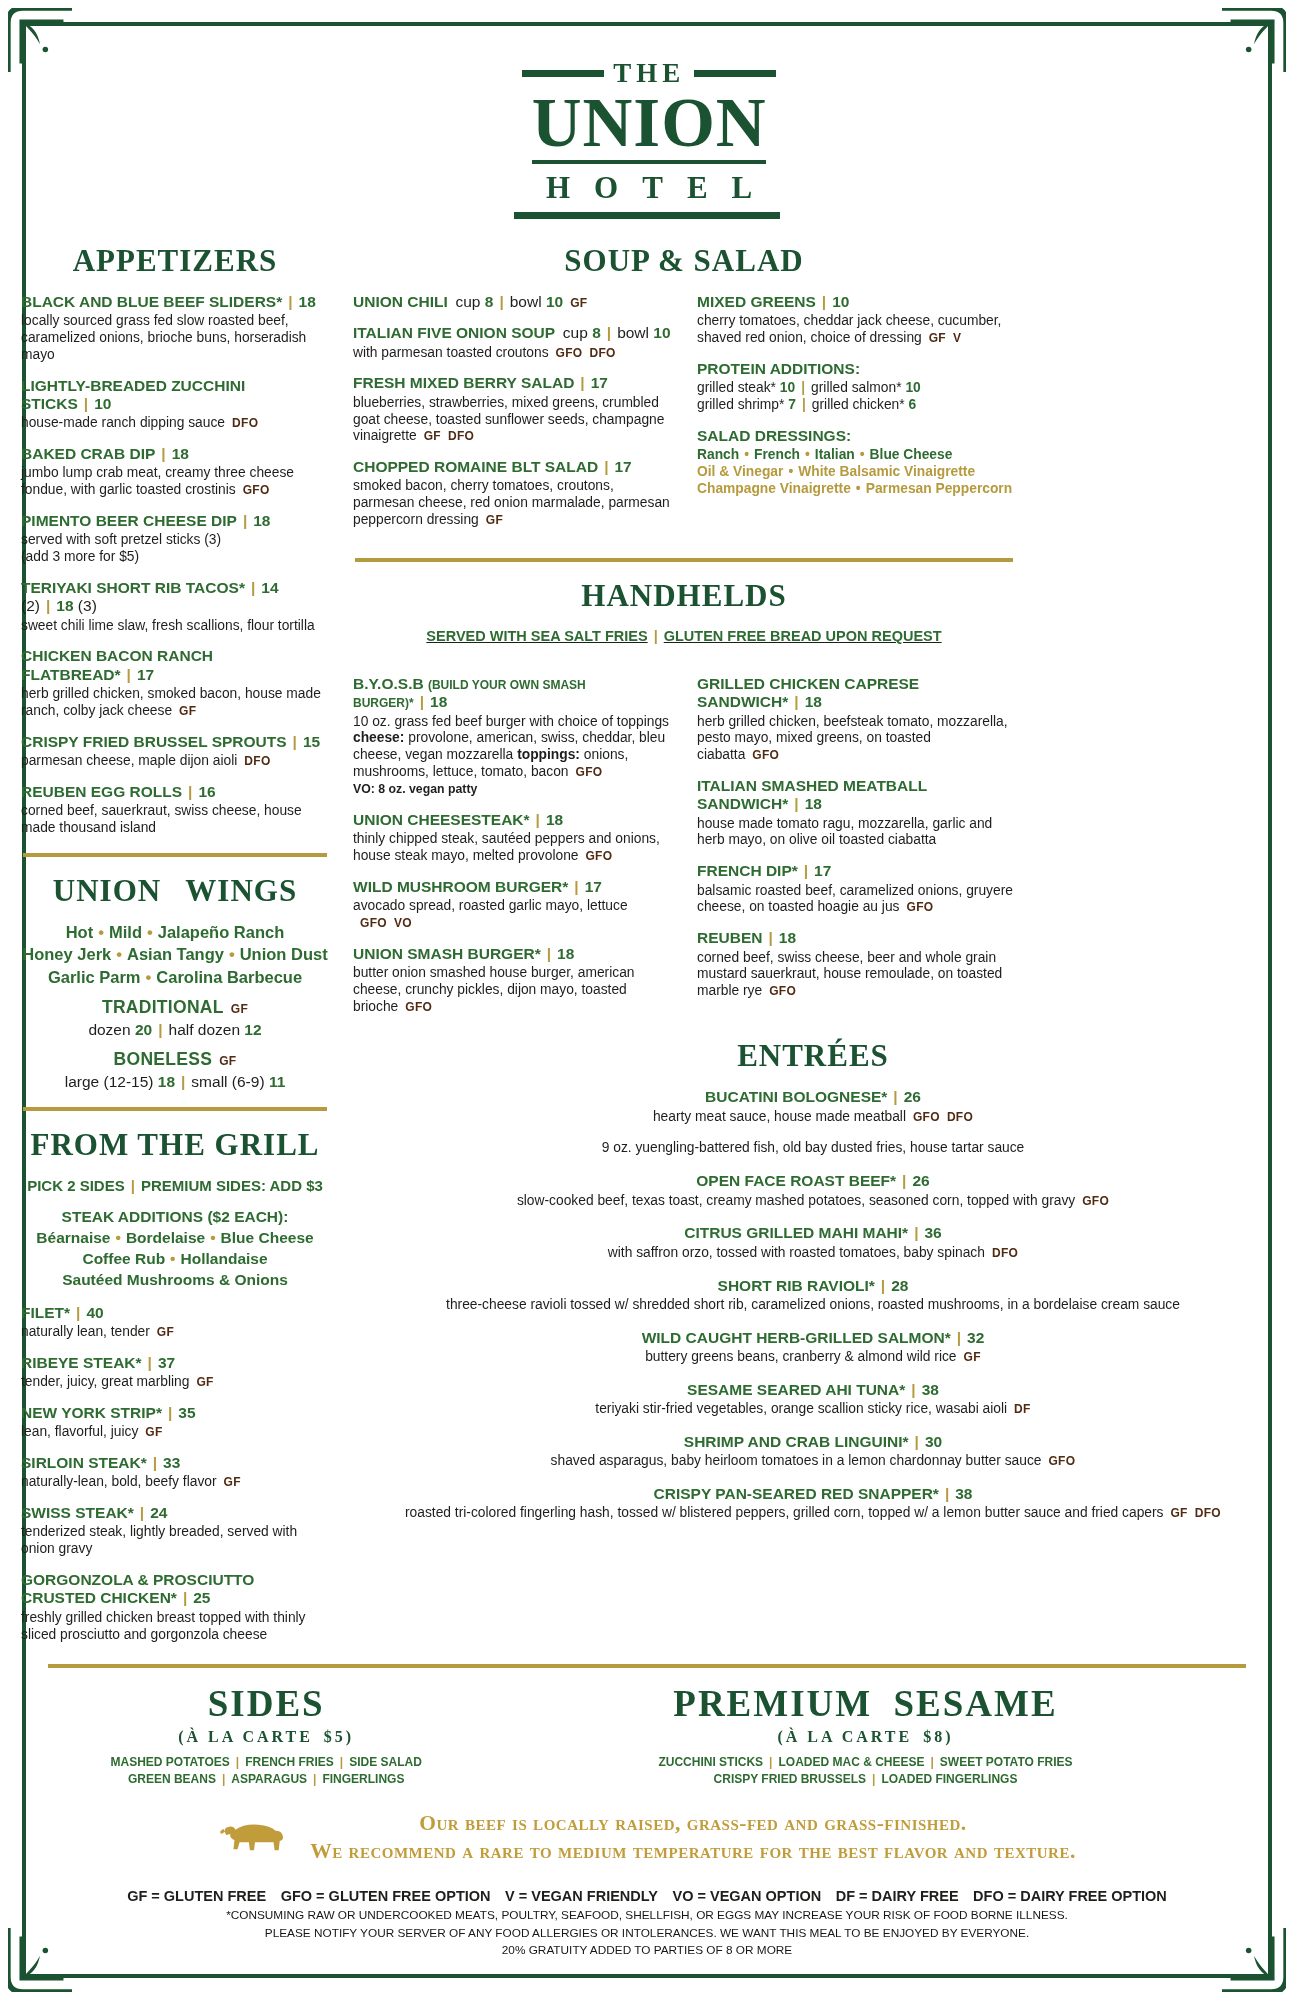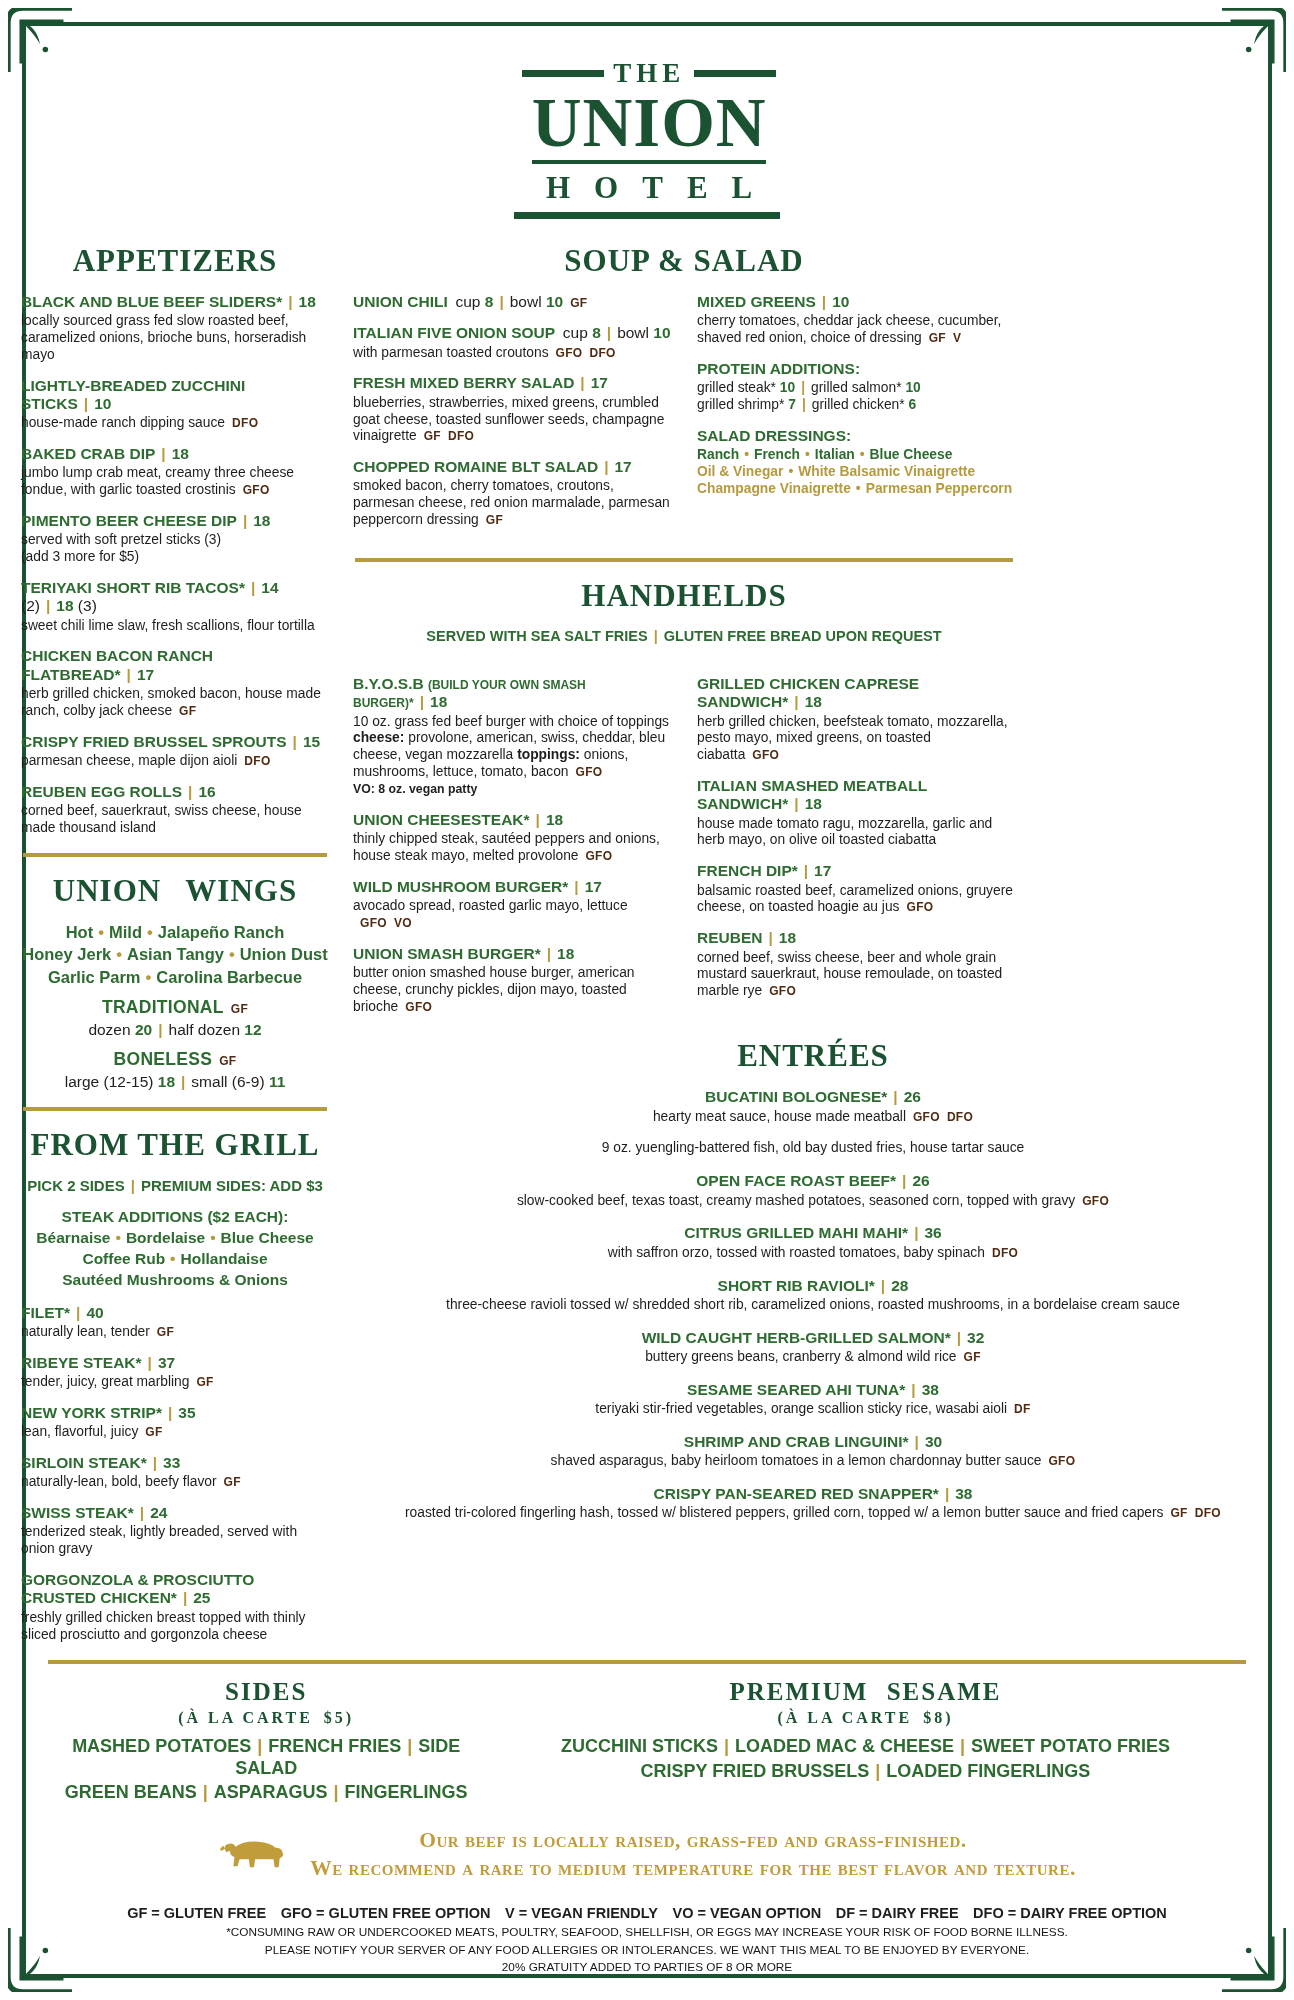--- a/index.html
+++ b/index.html
@@ -63,34 +63,34 @@
   .pt-bullet{color:var(--gold);font-weight:bold;margin:0 5px;}
   .pt-x{color:var(--ink);font-weight:normal;}
   .pt-b{color:var(--ink);font-weight:bold;}
   .pt-bs{color:var(--ink);font-weight:bold;font-size:12.3px;}
   .pt-t{color:var(--tag);font-weight:bold;font-size:12px;margin-left:7px;letter-spacing:.3px;}
   .pt-g{color:var(--gold);font-weight:bold;}
   .pt-gn{color:var(--igreen);font-weight:bold;}
   .pt-w{color:var(--igreen);font-weight:bold;font-size:17.5px;letter-spacing:.3px;}
   .grill-pick .item-line{font-size:15px;}
   .flavors .item-line{font-size:16.5px;}
-  .handheld-note{margin-bottom:30px;}
+  .handheld-note{margin-bottom:30px;text-decoration:underline;}
   .handheld-note .item-line{font-size:14.5px;}
   .entrees-list{padding:0 8px;}
   .entrees-list .menu-item{margin-bottom:15px;}
   
   .bottom{margin-top:auto;}
   .sides-row{display:flex;padding:0 52px;gap:40px;}
   .sides-block{width:36%;}
   .premium-block{width:58%;}
-  .sides-title{font-family:"Liberation Serif",serif;color:var(--green);font-weight:bold;font-size:25px;
+  .sides-title{font-family:"Liberation Serif",serif;color:var(--green);font-weight:bold;font-size:37px;
     text-align:center;letter-spacing:2px;word-spacing:10px;margin:0;}
   .sides-sub{font-family:"Liberation Serif",serif;color:var(--green);font-weight:bold;font-size:16px;
     text-align:center;letter-spacing:3px;margin:3px 0 9px;}
-  .sides-lines .item-line{font-size:18px;}
+  .sides-lines .item-line{font-size:12px;}
   .beef-note{display:flex;justify-content:center;align-items:center;gap:20px;margin:20px 0 12px;}
   .cow{width:72px;height:46px;flex-shrink:0;}
   .beef-text{font-family:"Liberation Serif",serif;color:var(--gold-lt);font-weight:bold;
     font-variant:small-caps;font-size:21.5px;line-height:1.32;text-align:center;letter-spacing:.5px;}
   .footer{text-align:center;padding:10px 60px 0;line-height:1.5;}
   .legend .menu-item{margin-bottom:2px;}
   .legend .item-line{font-size:14.5px;color:var(--ink);}
   .legend .pt-x{font-weight:bold;}
   .foot-small{font-size:11.8px;color:#161616;}
 </style>

